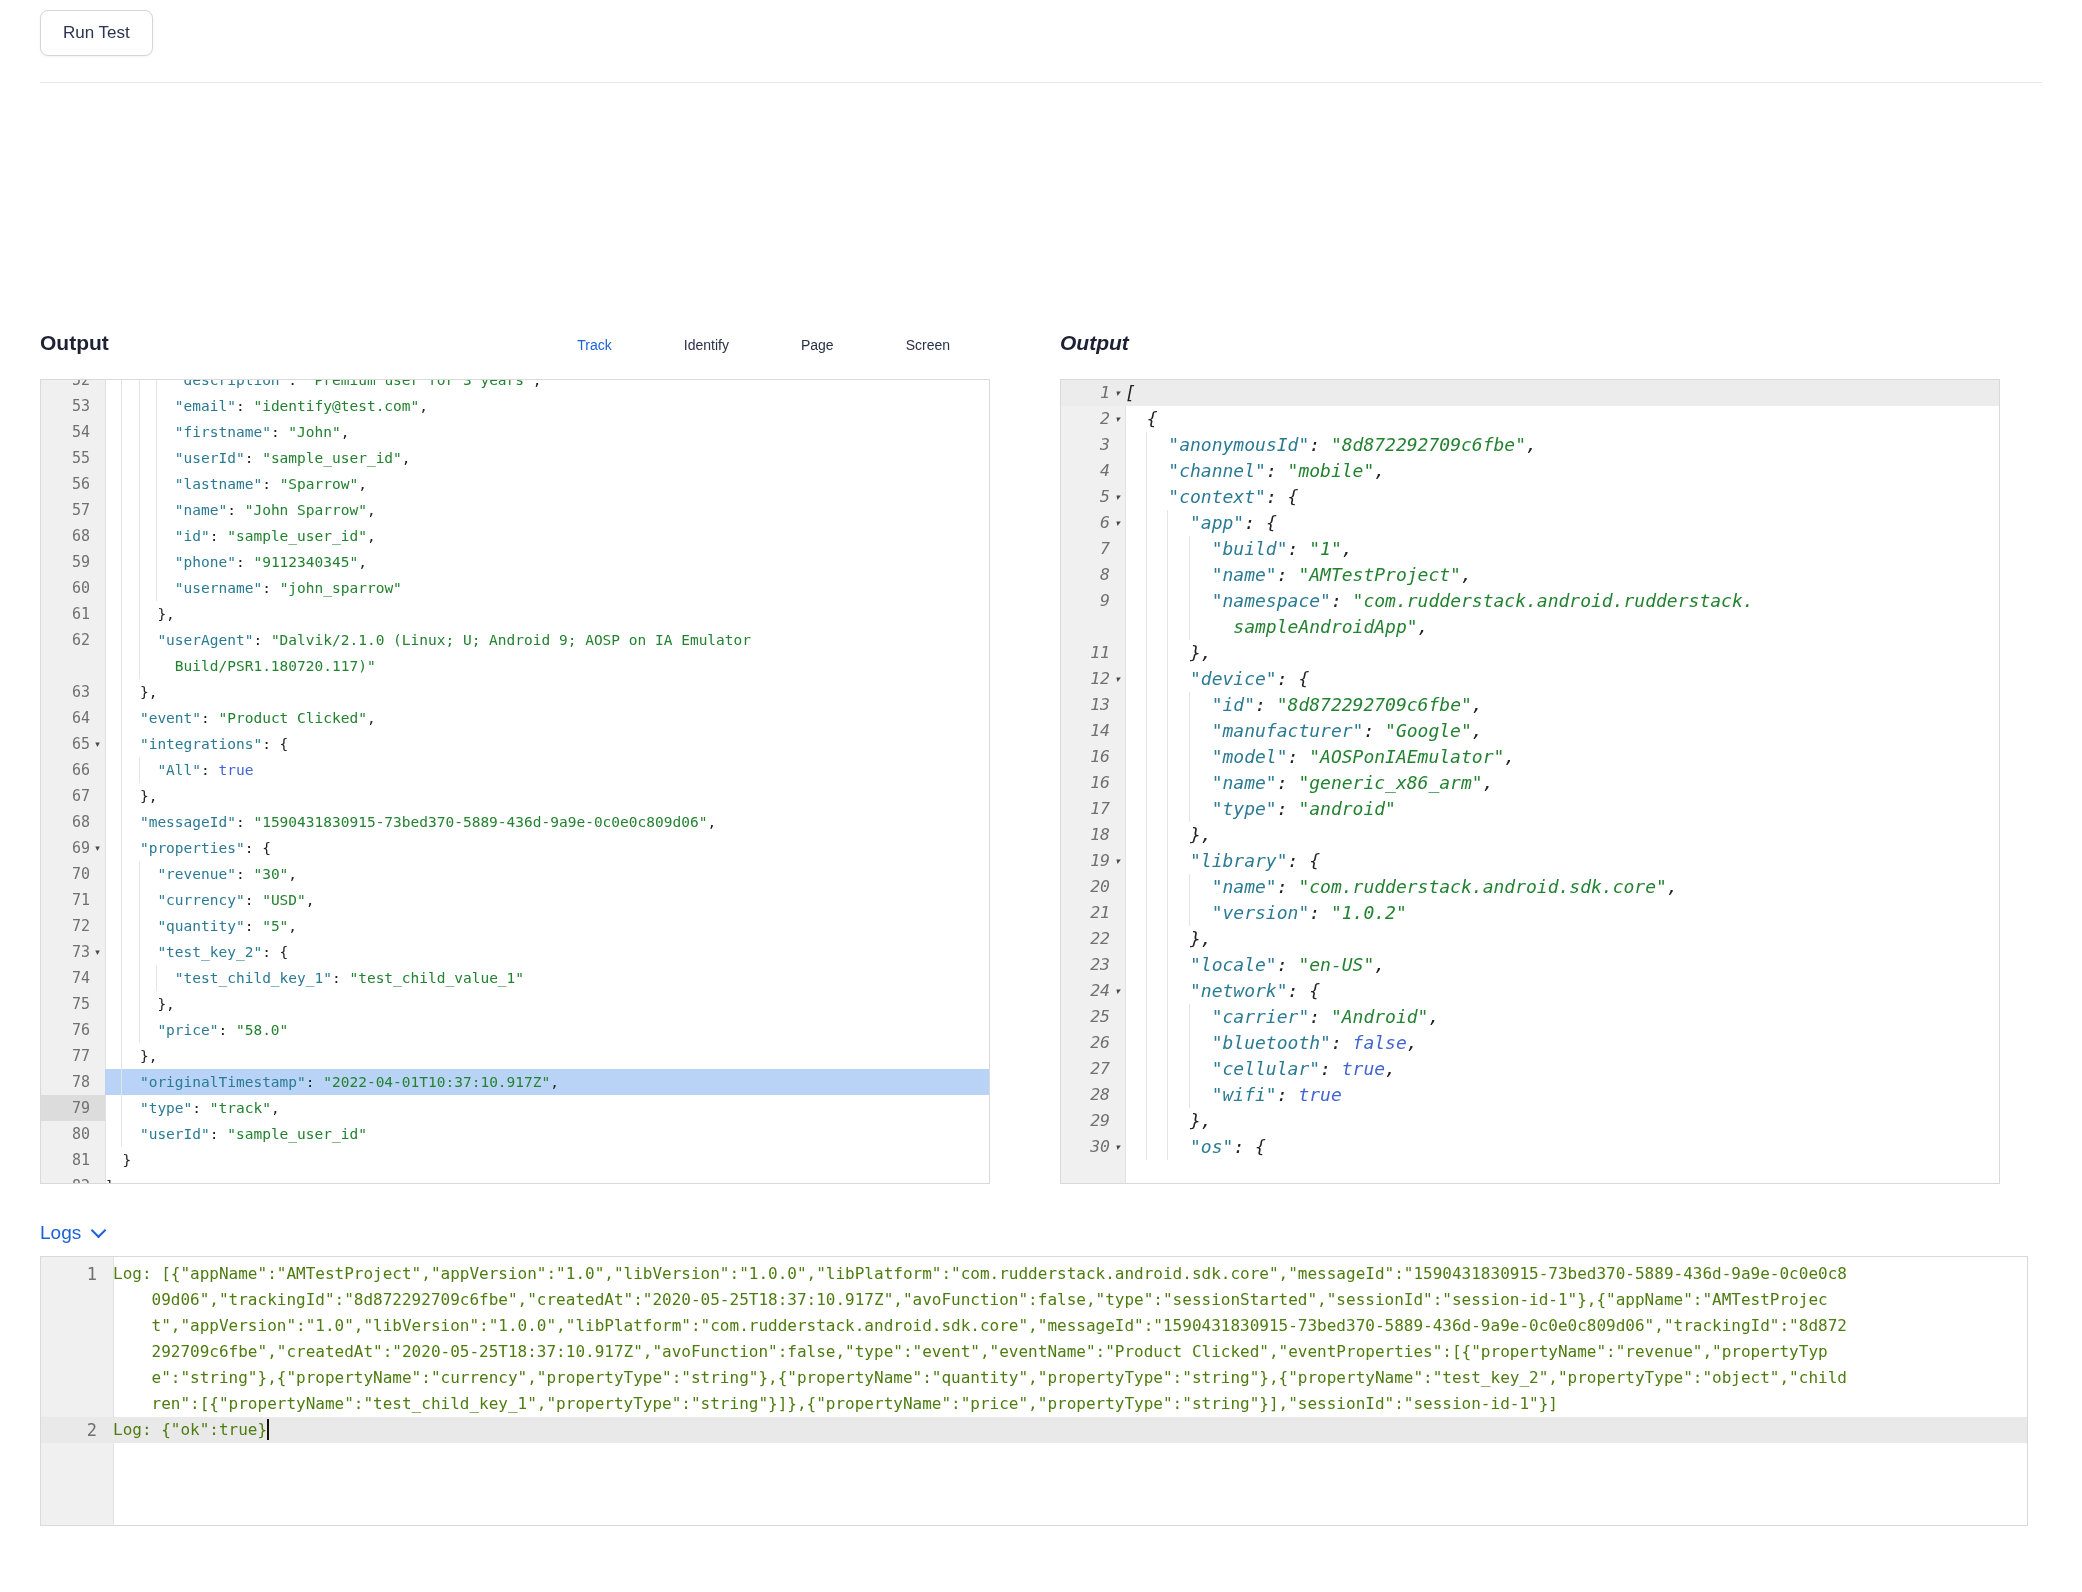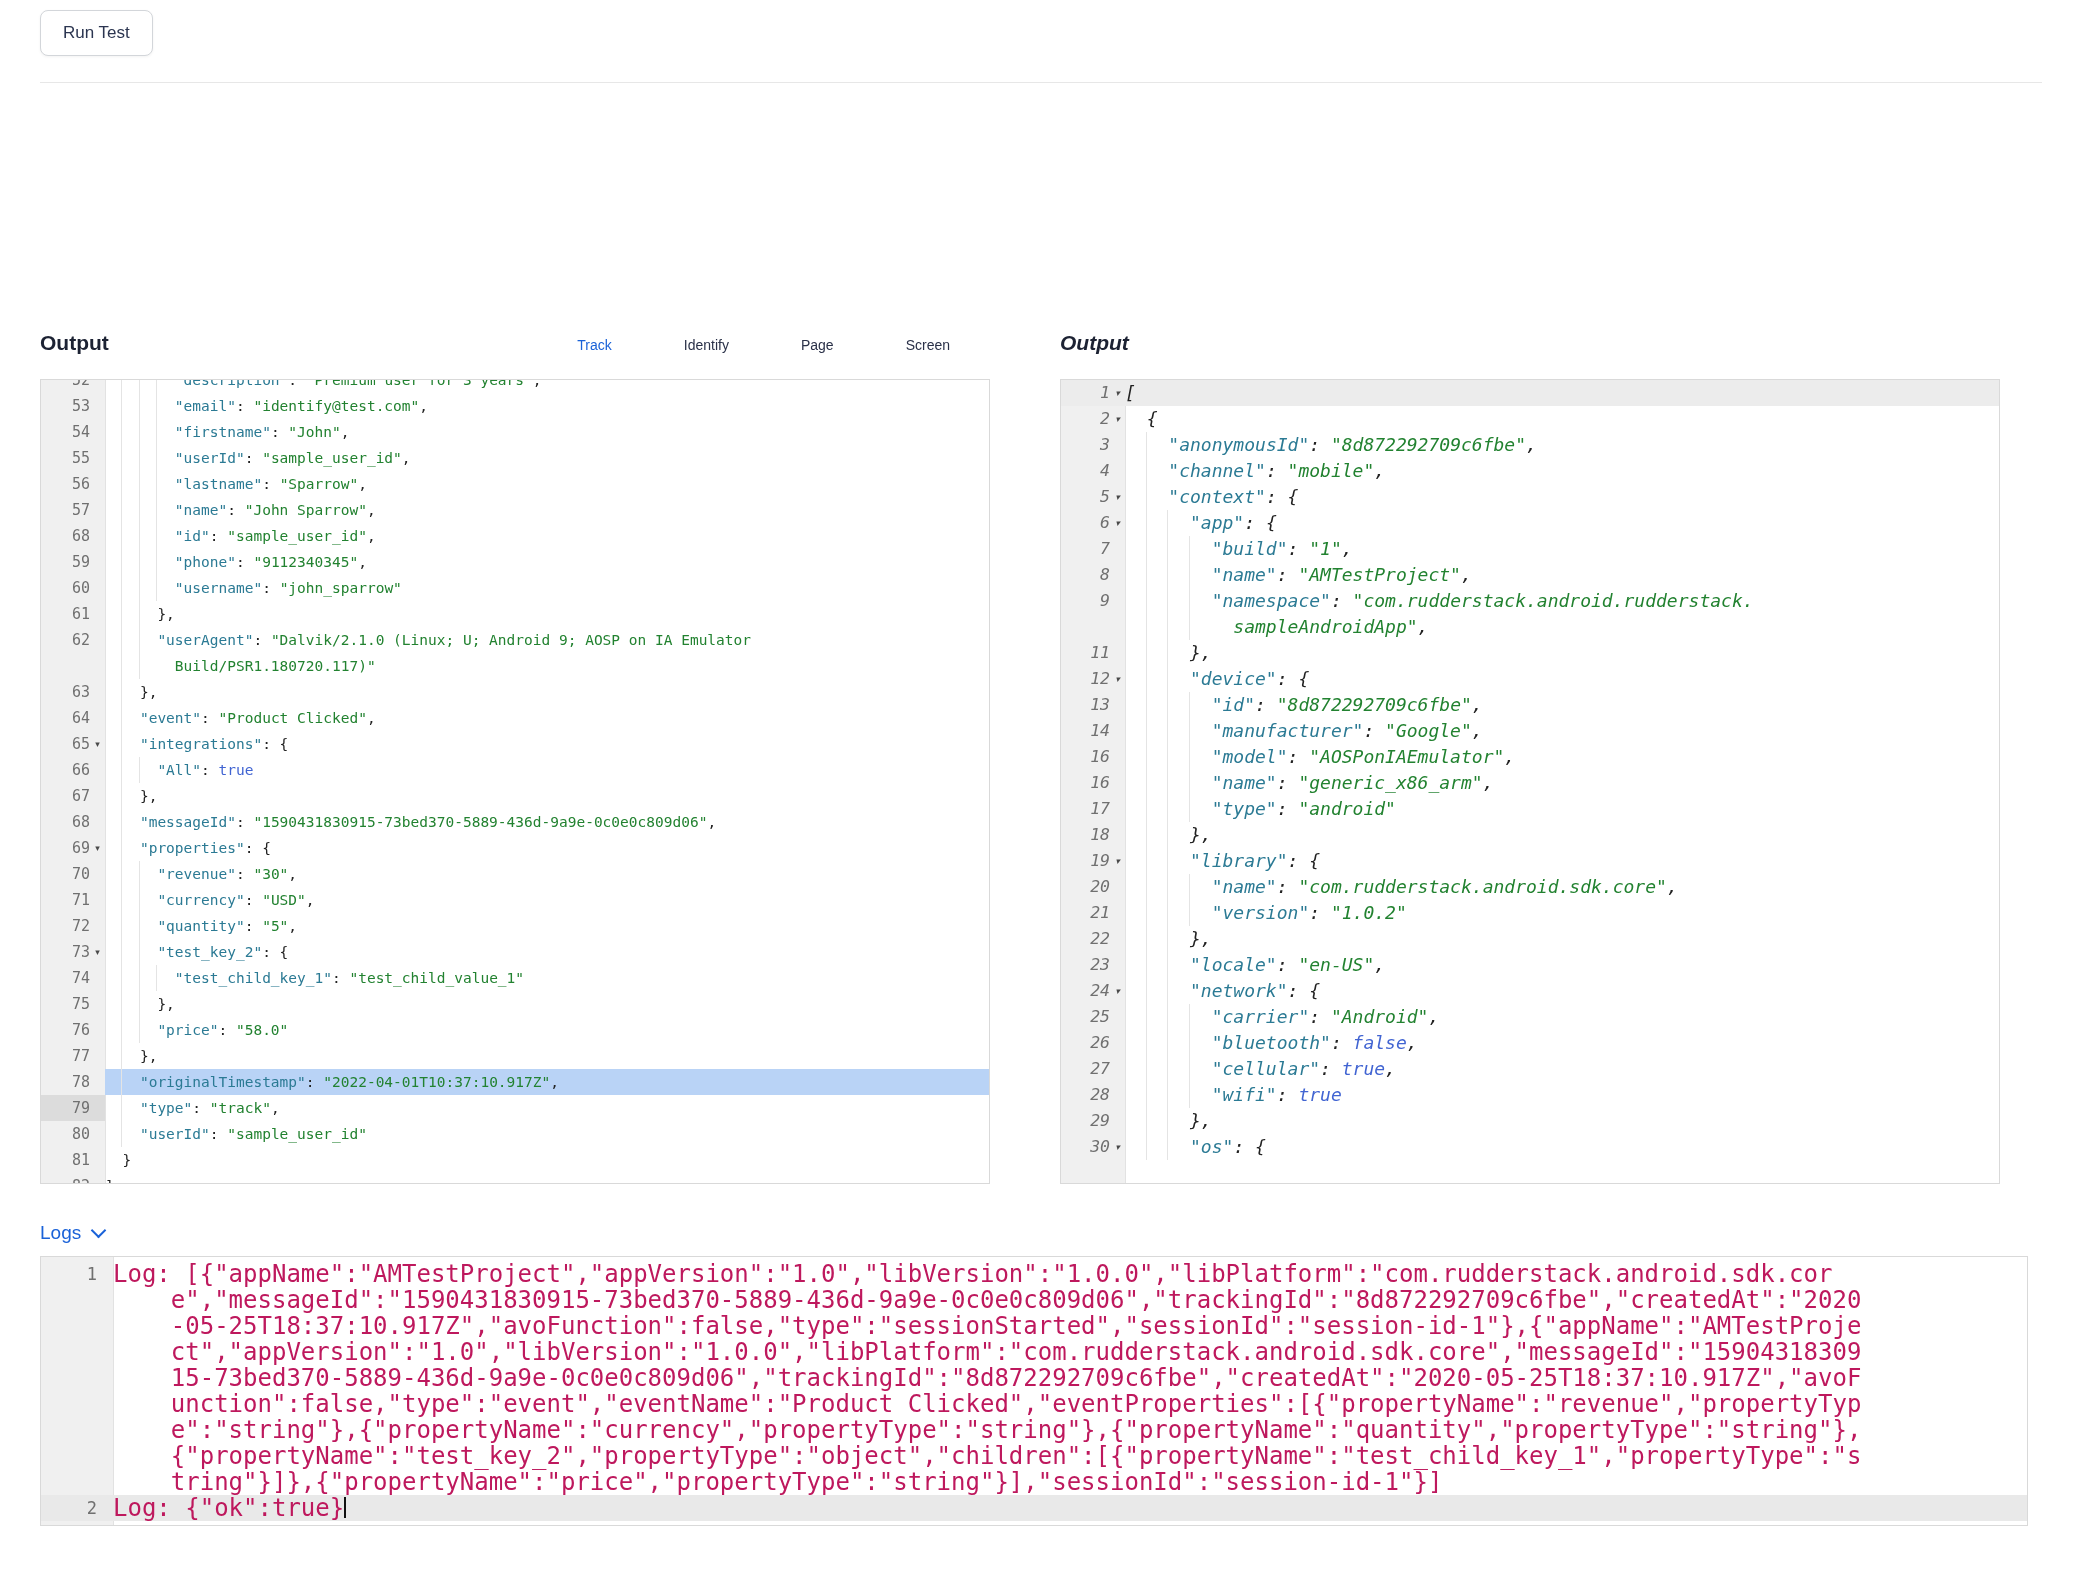--- a/index.html
+++ b/index.html
@@ -59,21 +59,21 @@
   .chev{width:9px;height:9px;border-right:2.5px solid #1a62d8;border-bottom:2.5px solid #1a62d8;
         transform:rotate(45deg);margin-top:-6px;}
   .logbox{position:relative;border:1px solid #d9d9d9;width:1988px;height:270px;overflow:hidden;
           background:#fff;box-sizing:border-box;padding-top:4px;}
   .logbox .gstrip{width:72px;}
   .lrow{display:flex;min-height:26px;line-height:26px;position:relative;}
   .lrow.act{background:#e9e9e9;}
   .lgut{width:72px;flex:none;text-align:right;padding-right:16px;box-sizing:border-box;
         font-family:"DejaVu Sans Mono",monospace;font-size:17px;color:#707070;}
   .ltext{flex:1;}
-  .log-line{font-family:"DejaVu Sans Mono",monospace;font-size:24px;color:#be185d;
+  .log-line{font-family:"DejaVu Sans Mono",monospace;font-size:16px;color:#4d7c0f;
             white-space:pre-wrap;word-break:break-all;width:1704px;
             padding-left:4ch;text-indent:-4ch;display:block;}
   .caret{display:inline-block;width:2px;height:21px;background:#111;vertical-align:middle;margin-bottom:3px;}
 </style>
 </head>
 <body>
 
 <div class="page">
 
   <div class="toolbar">

